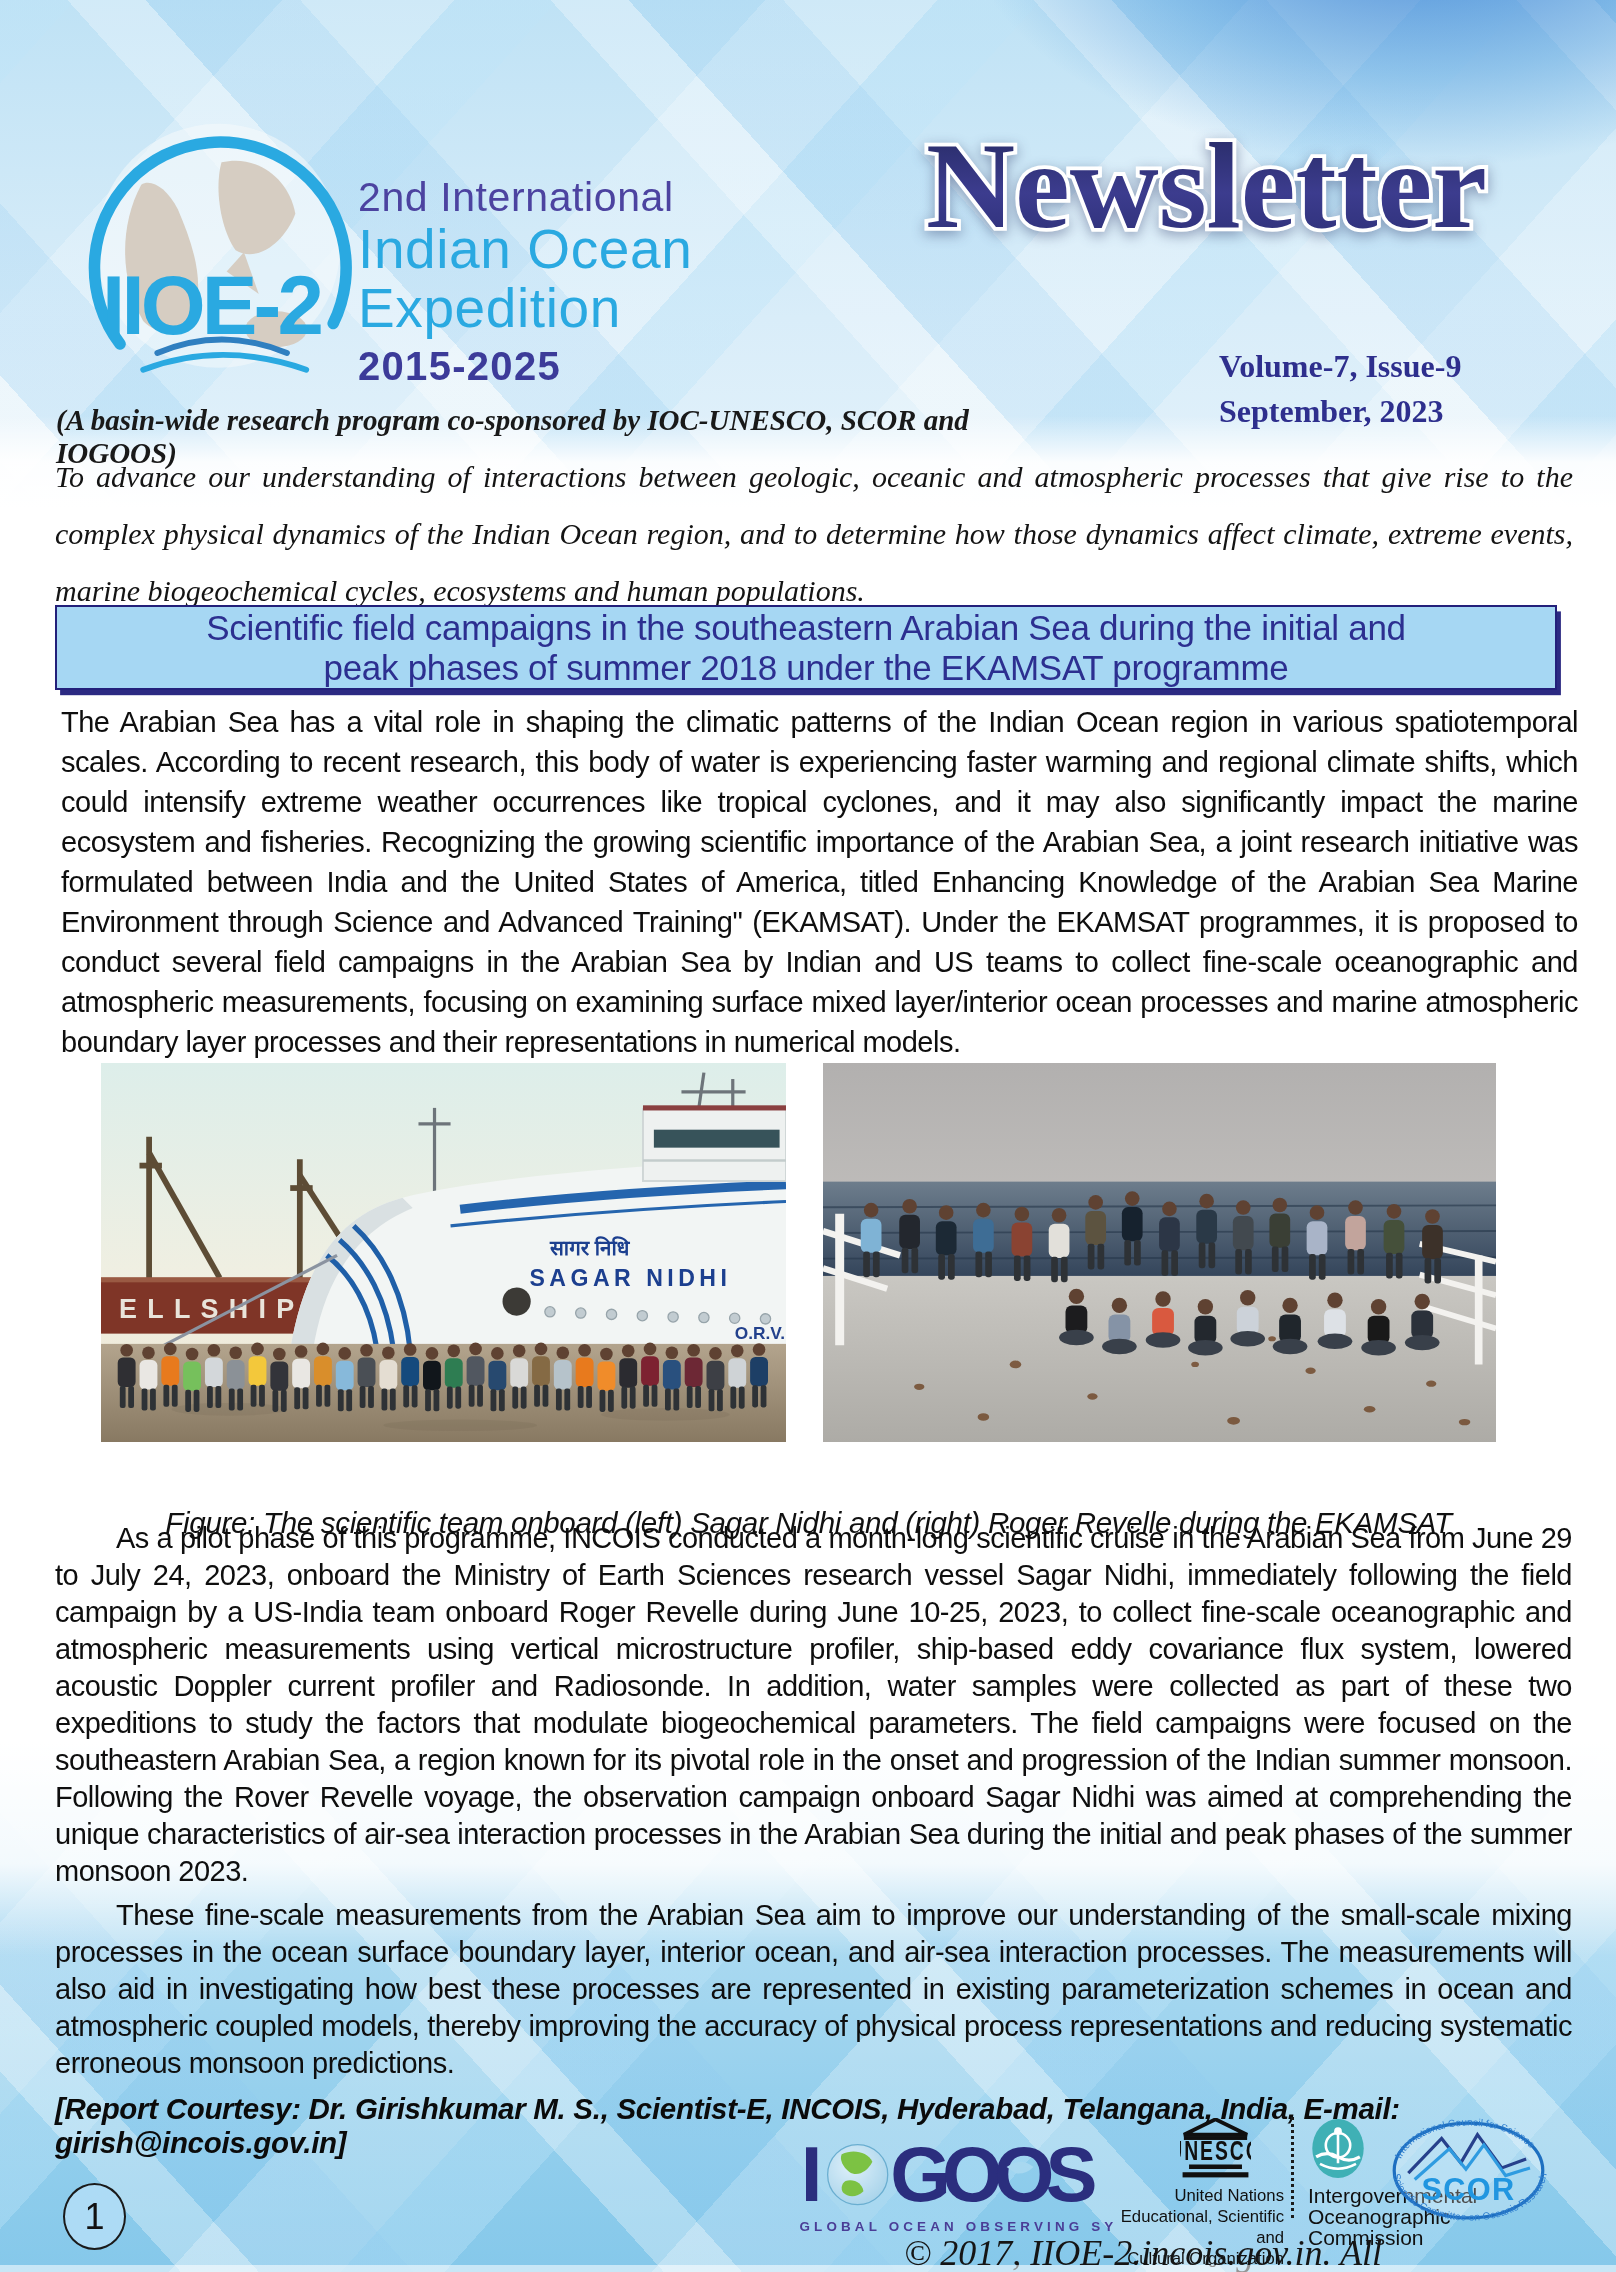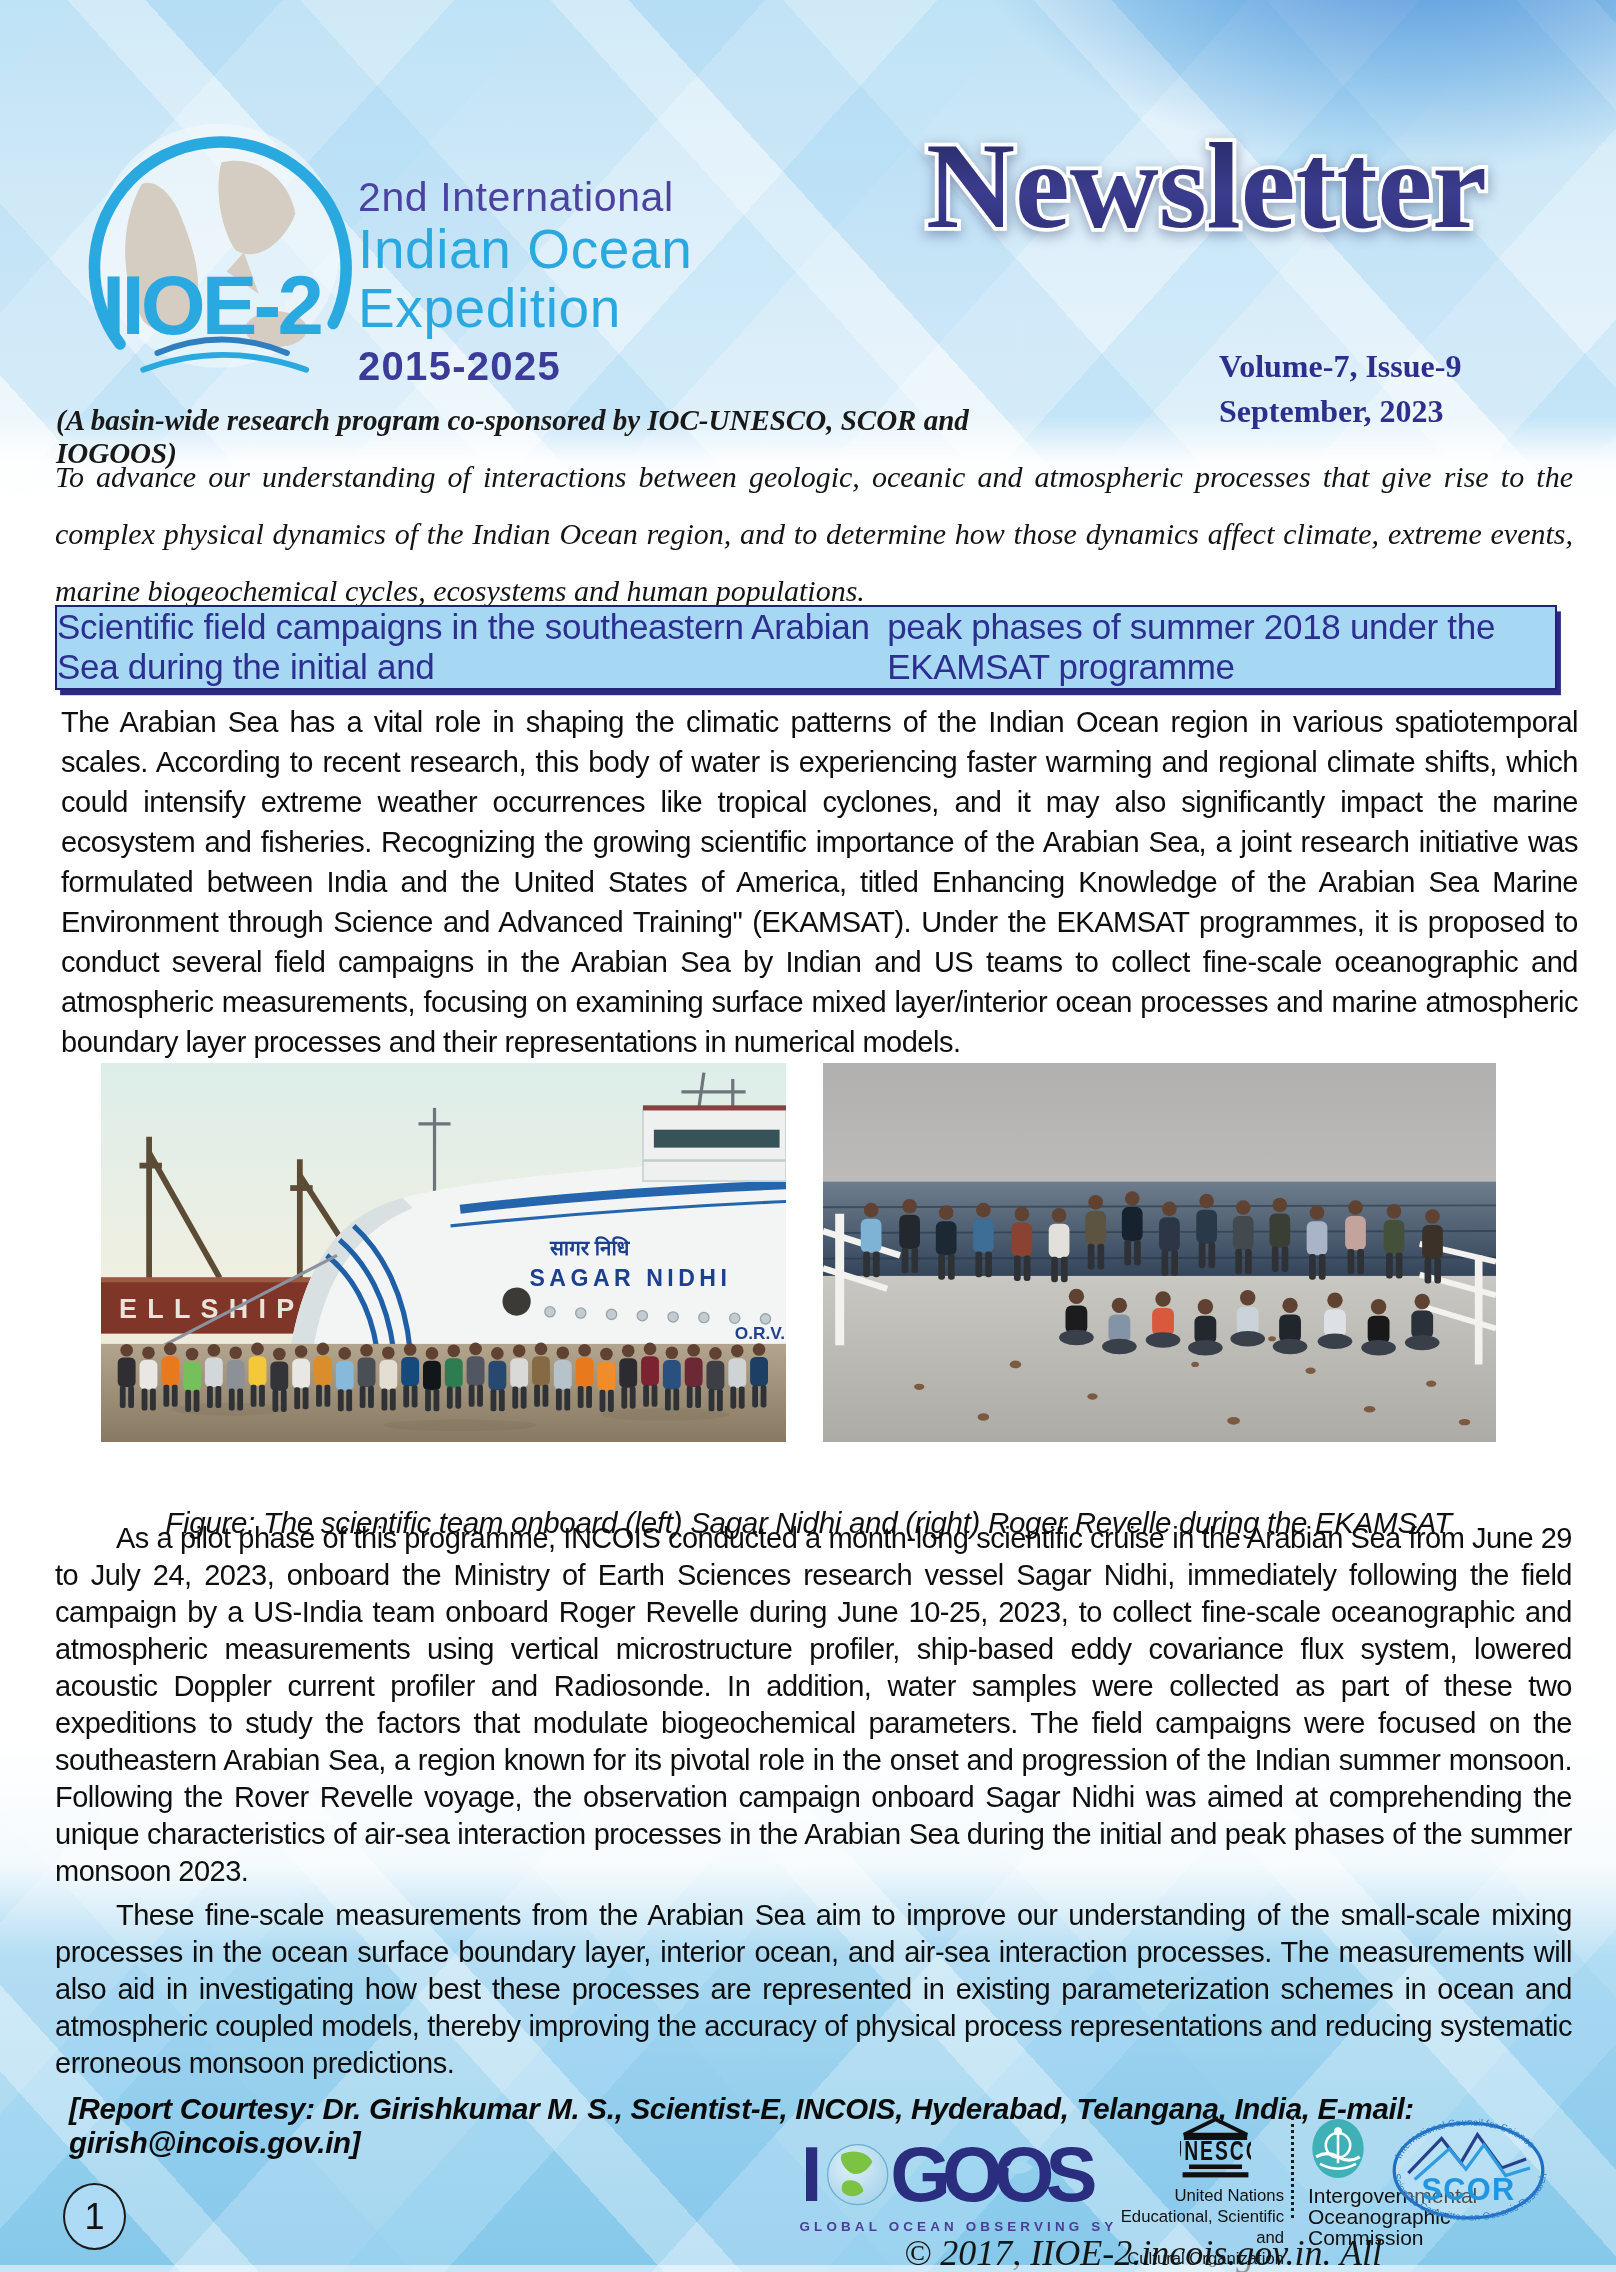--- a/index.html
+++ b/index.html
@@ -31,39 +31,39 @@
     font-family:"Liberation Serif", serif; font-weight:700; font-size:32px; line-height:45px; color:#2e2f8d; }
   .subtitle { position:absolute; left:56px; top:380px; width:1027px;
     font-family:"Liberation Serif", serif; font-style:italic; font-weight:700; font-size:29px; color:#191919;margin-top:24px; }
 
   .mission { position:absolute; left:55px; top:448px; width:1518px;
     font-family:"Liberation Serif", serif; font-style:italic; font-size:30px; line-height:57px;
     text-align:justify; color:#141414; }
 
   .article-title-box { position:absolute; left:55px; top:605px; width:1502px; height:85px;
     background:#a6d7f3; border:2.6px solid #23207a; box-shadow:4.5px 5.8px 0 -0.6px #2c2a82;
-    display:flex; flex-direction:row; justify-content:center; }
+    display:flex; flex-direction:column; justify-content:center; align-items:center; }
   .article-title-box .t { font-size:35px; line-height:40px; color:#2c2f90; letter-spacing:-0.3px; }
 
   .body-text { position:absolute; left:55px; width:1517px; font-size:29px; letter-spacing:-0.5px;
     text-align:justify; color:#0e0e0e; }
   .para1 { top:702px; line-height:40px;margin-left:6px; }
   .para2 { top:1520px; line-height:37px; text-indent:61px; }
   .para3 { top:1897px; line-height:37px; text-indent:61px; }
 
   .photo { position:absolute; top:1063px; height:379px; overflow:hidden; }
   .photo-left { left:101px; width:685px; }
   .photo-right { left:823px; width:673px; }
   .photo svg { display:block; width:100%; height:100%; }
 
   .figure-caption { position:absolute; left:0; top:1506px; width:1617px; text-align:center;
     font-style:italic; font-size:29.5px; color:#101010; letter-spacing:-0.3px; }
 
   .report-courtesy { position:absolute; left:55px; top:2092px; width:1540px;
-    font-style:italic; font-weight:700; font-size:29.5px; color:#0b0b0b; letter-spacing:-0.3px;margin-left:14px; }
+    font-style:italic; font-weight:700; font-size:29.5px; color:#0b0b0b; letter-spacing:-0.3px; }
 
   
   .iogoos { position:absolute; left:795px; top:2135px; width:321px; height:101px; }
   .unesco-temple { position:absolute; left:1180px; top:2118px; width:71px; height:62px; }
   .unesco-caption { position:absolute; left:1091px; top:2185px; width:193px; text-align:right;
     font-size:16.7px; line-height:21px; color:#101010; font-weight:500; }
   .footer-sep { position:absolute; left:1291px; top:2117px; height:101px; width:0; border-left:3.9px dotted #1b1b1b; }
   .ioc-emblem { position:absolute; left:1307px; top:2117px; width:62px; height:63px; }
   .ioc-caption { position:absolute; left:1308px; top:2185px; width:148px; text-align:left;
     font-size:21px; line-height:21px; color:#101010; font-weight:500; }

